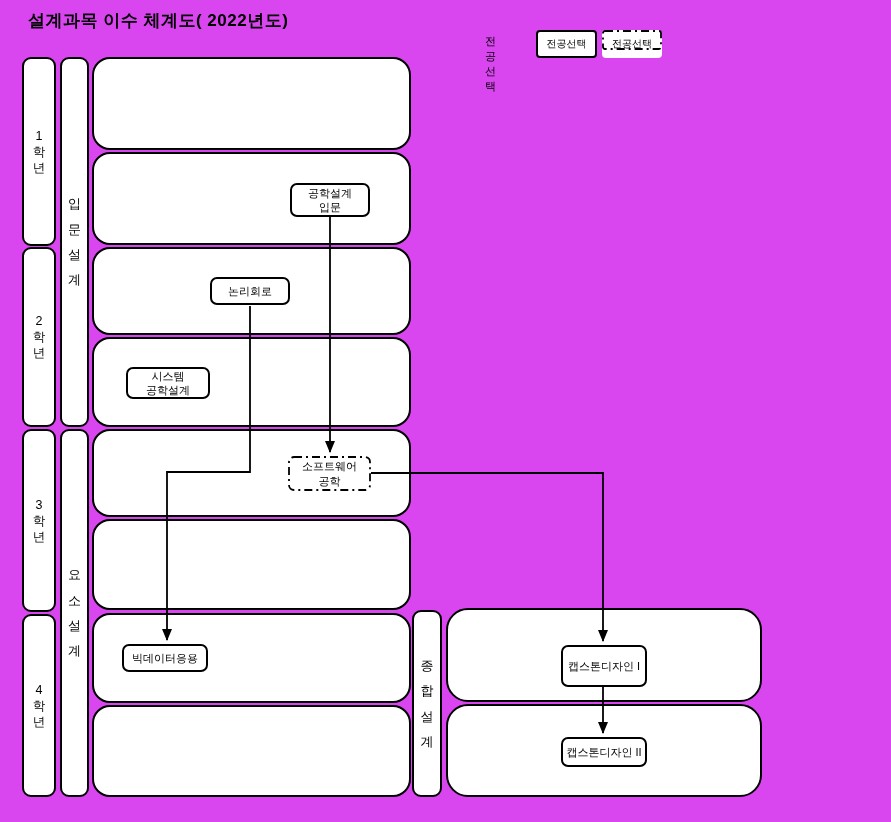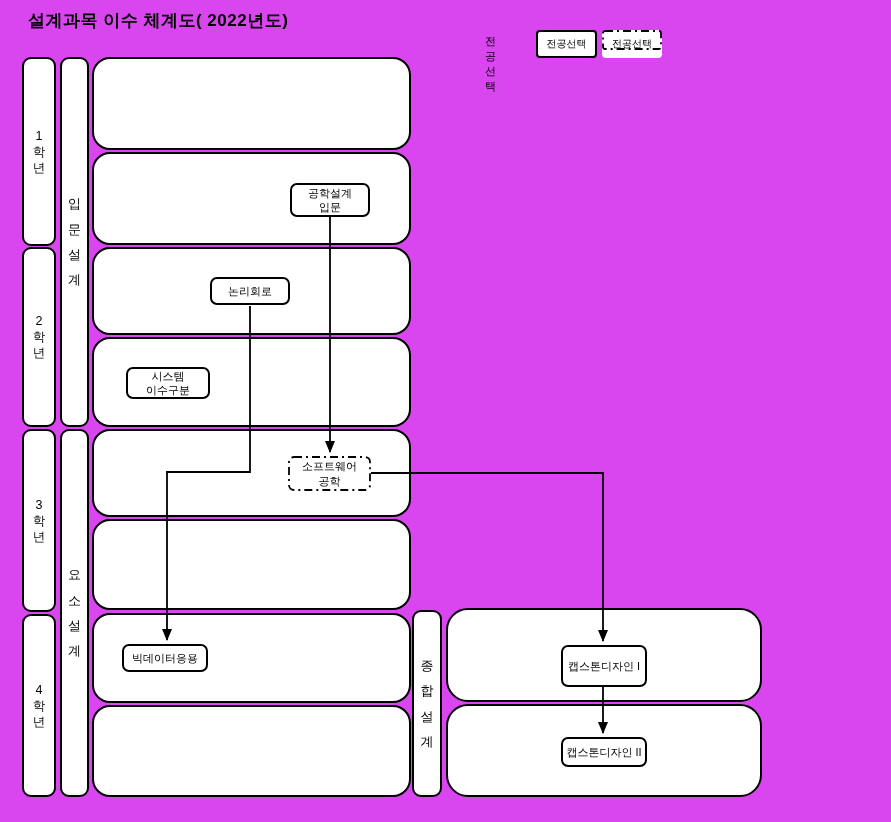--- a/index.html
+++ b/index.html
@@ -135,21 +135,21 @@
     <span class="lbl">공학설계
 입문</span>
   </div>
 
   <div class="course" style="left:210px; top:277px; width:80px; height:28px;">
     <span class="lbl">논리회로</span>
   </div>
 
   <div class="course" style="left:126px; top:367px; width:84px; height:32px;">
     <span class="lbl">시스템
-이수구분</span>
+공학설계</span>
   </div>
 
   <div class="course dashdot" style="left:288px; top:456px; width:83px; height:35px;">
     <svg class="border-svg">
       <rect x="1" y="1" width="81" height="33" rx="5" fill="#fff" stroke="#000" stroke-width="1.8" stroke-dasharray="8 4 2 4"></rect>
     </svg>
     <span class="lbl">소프트웨어
 공학</span>
   </div>
 

